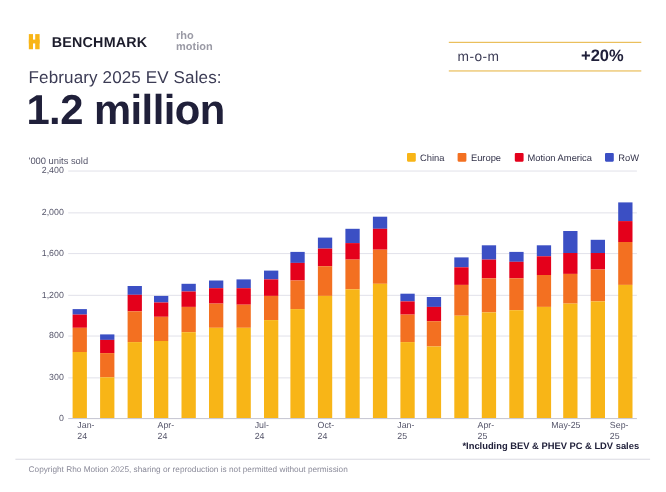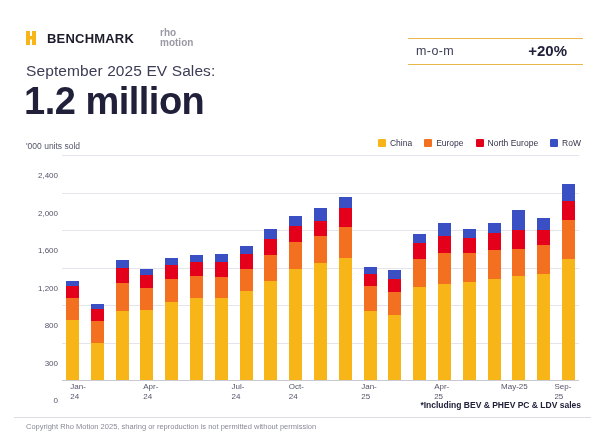--- a/index.html
+++ b/index.html
@@ -147,21 +147,20 @@
     height: 225px;
   }
   .ytick {
     position: absolute;
     right: 0;
     transform: translateY(-50%);
     font-size: 8px;
     color: #55556a;
     text-align: right;
     white-space: nowrap;
-    margin-top: 20px;
   }
   .grid-area {
     position: absolute;
     left: 36px;
     top: 0;
     right: 0;
     height: 225px;
     border-bottom: 1px solid #c9c9d4;
   }
   .gridline {
@@ -251,21 +250,21 @@
         <rect x="0" y="5" width="10" height="3.5" fill="#F8B517"></rect>
       </svg>
       <span class="logo-text">BENCHMARK</span>
     </div>
     <div class="logo-rho">
       <span>rho</span>
       <span>motion</span>
     </div>
   </div>
 
-  <div class="title-sub">September 2025 EV Sales:</div>
+  <div class="title-sub">February 2025 EV Sales:</div>
   <div class="title-main">1.2 million</div>
 
   <div class="stats">
     <div class="stats-row divider">
       <span class="stats-label">m-o-m</span>
       <span class="stats-value">+20%</span>
     </div>
   </div>
 
   <div class="units-label">'000 units sold</div>
@@ -274,21 +273,21 @@
       <div class="legend-item">
         <span class="legend-swatch" style="background: rgb(248, 181, 23);"></span>
         <span>China</span>
       </div>
       <div class="legend-item">
         <span class="legend-swatch" style="background: rgb(243, 112, 33);"></span>
         <span>Europe</span>
       </div>
       <div class="legend-item">
         <span class="legend-swatch" style="background: rgb(228, 0, 27);"></span>
-        <span>North Europe</span>
+        <span>Motion America</span>
       </div>
       <div class="legend-item">
         <span class="legend-swatch" style="background: rgb(59, 79, 196);"></span>
         <span>RoW</span>
       </div>
     </div>
 
   <div class="plot">
     <div class="axis-labels" id="yaxis">
         <div class="ytick" style="top: 225px;">0</div>

